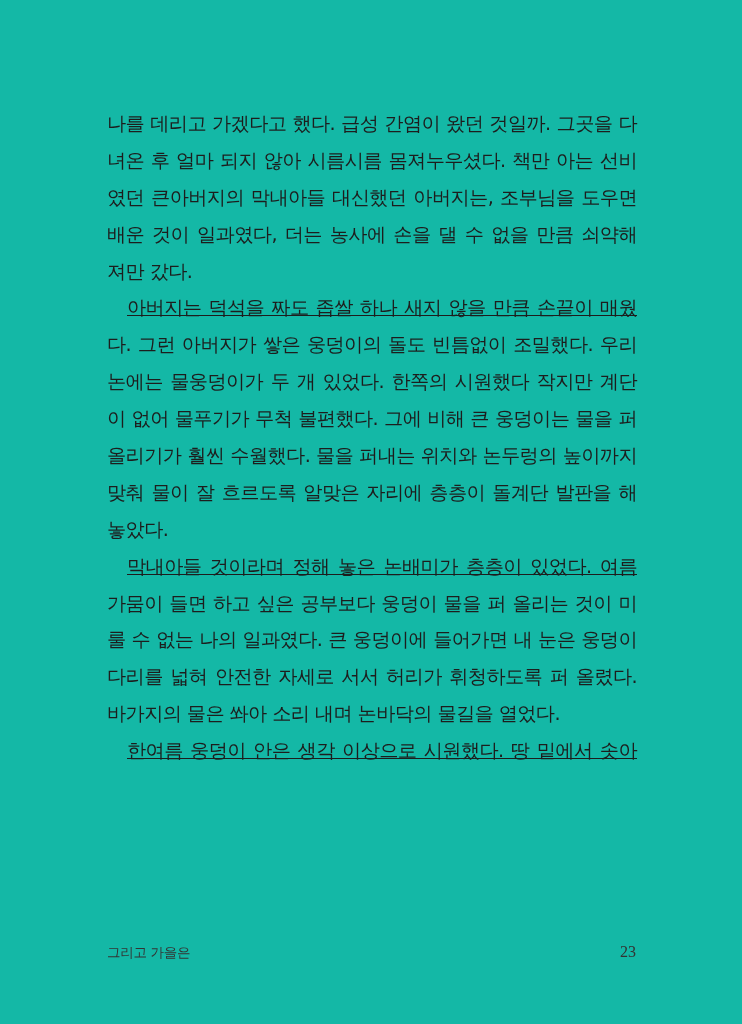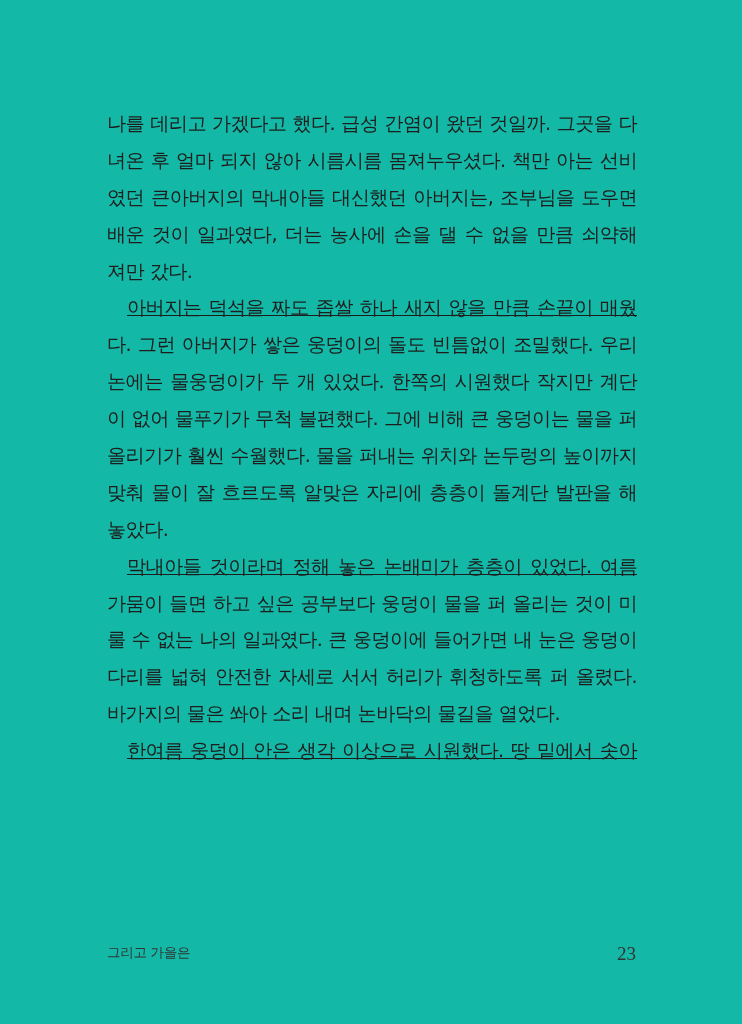--- a/index.html
+++ b/index.html
@@ -58,21 +58,21 @@
       position: absolute;
       left: 0;
       top: 0;
       letter-spacing: -0.3px;
     }
     .page-number {
       position: absolute;
       right: 1px;
       top: -1px;
       font-family: "Liberation Serif", "DejaVu Serif", serif;
-      font-size: 19px;
+      font-size: 16px;
     }
   </style>
 </head>
 <body>
 
 <div class="page">
   <div class="body-text">
 
     <div class="line">나를 데리고 가겠다고 했다. 급성 간염이 왔던 것일까. 그곳을 다</div>
     <div class="line">녀온 후 얼마 되지 않아 시름시름 몸져누우셨다. 책만 아는 선비</div>

